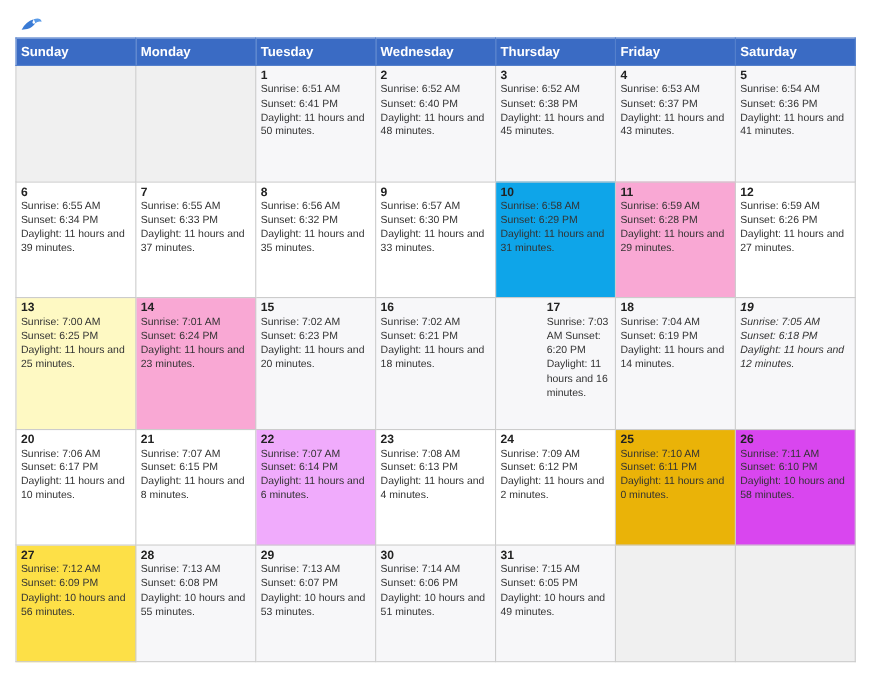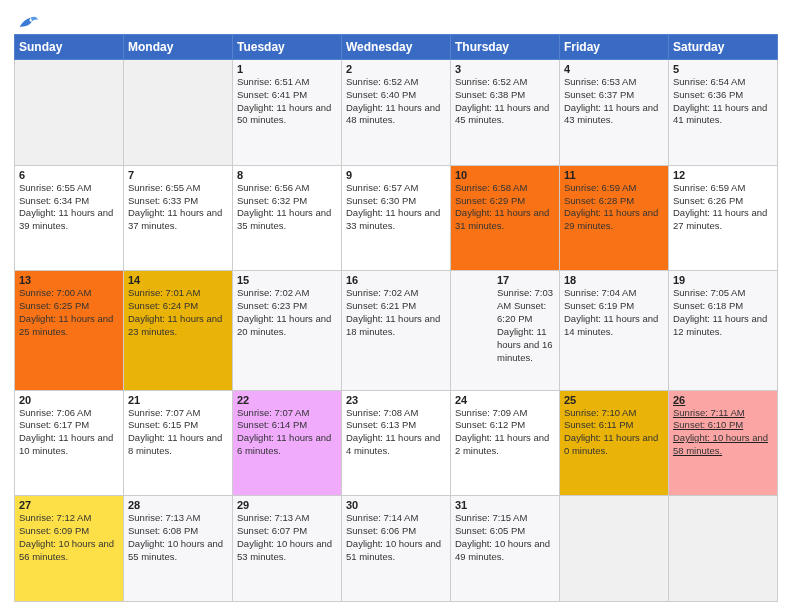--- a/index.html
+++ b/index.html
@@ -188,47 +188,47 @@
             <div class="day-info">Sunrise: 6:56 AM
 Sunset: 6:32 PM
 Daylight: 11 hours and 35 minutes.</div>
           </td>
           <td style="background: rgb(255, 255, 255);">
             <span class="day-num">9</span>
             <div class="day-info">Sunrise: 6:57 AM
 Sunset: 6:30 PM
 Daylight: 11 hours and 33 minutes.</div>
           </td>
-          <td style="background: #f97316; margin-top: 37px;">
+          <td style="background: #0ea5e9; margin-top: 37px;">
             <span class="day-num">10</span>
             <div class="day-info">Sunrise: 6:58 AM
 Sunset: 6:29 PM
 Daylight: 11 hours and 31 minutes.</div>
           </td>
-          <td style="background: #f97316;">
+          <td style="background: #f9a8d4;">
             <span class="day-num">11</span>
             <div class="day-info">Sunrise: 6:59 AM
 Sunset: 6:28 PM
 Daylight: 11 hours and 29 minutes.</div>
           </td>
           <td style="background: rgb(255, 255, 255);">
             <span class="day-num">12</span>
             <div class="day-info">Sunrise: 6:59 AM
 Sunset: 6:26 PM
 Daylight: 11 hours and 27 minutes.</div>
           </td>
         </tr>
         <tr>
-          <td style="background: #f97316;">
+          <td style="background: #fef9c3;">
             <span class="day-num">13</span>
             <div class="day-info">Sunrise: 7:00 AM
 Sunset: 6:25 PM
 Daylight: 11 hours and 25 minutes.</div>
           </td>
-          <td style="background: #eab308; margin-top: 28px;">
+          <td style="background: #f9a8d4; margin-top: 28px;">
             <span class="day-num">14</span>
             <div class="day-info">Sunrise: 7:01 AM
 Sunset: 6:24 PM
 Daylight: 11 hours and 23 minutes.</div>
           </td>
           <td style="background: rgb(247, 247, 249); margin-top: 24px;">
             <span class="day-num">15</span>
             <div class="day-info">Sunrise: 7:02 AM
 Sunset: 6:23 PM
 Daylight: 11 hours and 20 minutes.</div>
@@ -244,21 +244,21 @@
             <div class="day-info">Sunrise: 7:03 AM
 Sunset: 6:20 PM
 Daylight: 11 hours and 16 minutes.</div>
           </td>
           <td style="background: rgb(247, 247, 249);">
             <span class="day-num">18</span>
             <div class="day-info">Sunrise: 7:04 AM
 Sunset: 6:19 PM
 Daylight: 11 hours and 14 minutes.</div>
           </td>
-          <td style="background: rgb(247, 247, 249);">
+          <td style="background: rgb(247, 247, 249); font-style: italic;">
             <span class="day-num">19</span>
             <div class="day-info">Sunrise: 7:05 AM
 Sunset: 6:18 PM
 Daylight: 11 hours and 12 minutes.</div>
           </td>
         </tr>
         <tr>
           <td style="background: rgb(255, 255, 255); margin-top: 13px;">
             <span class="day-num">20</span>
             <div class="day-info">Sunrise: 7:06 AM
@@ -288,21 +288,21 @@
             <div class="day-info">Sunrise: 7:09 AM
 Sunset: 6:12 PM
 Daylight: 11 hours and 2 minutes.</div>
           </td>
           <td style="background: #eab308;">
             <span class="day-num">25</span>
             <div class="day-info">Sunrise: 7:10 AM
 Sunset: 6:11 PM
 Daylight: 11 hours and 0 minutes.</div>
           </td>
-          <td style="background: #fca5a5; text-decoration: underline;">
+          <td style="background: #d946ef;">
             <span class="day-num">26</span>
             <div class="day-info">Sunrise: 7:11 AM
 Sunset: 6:10 PM
 Daylight: 10 hours and 58 minutes.</div>
           </td>
         </tr>
         <tr>
           <td style="background: #fde047;">
             <span class="day-num">27</span>
             <div class="day-info">Sunrise: 7:12 AM

